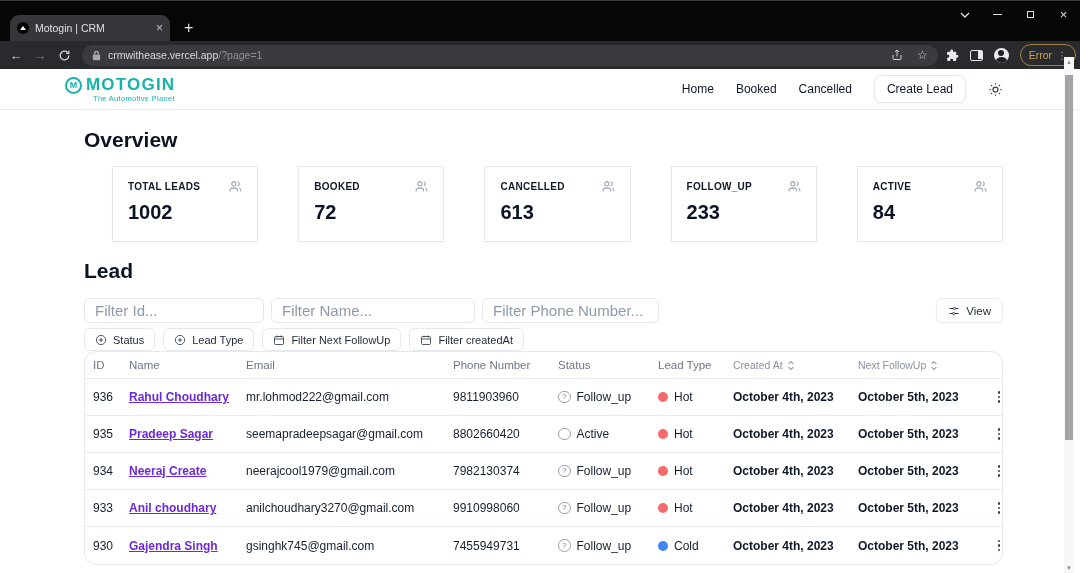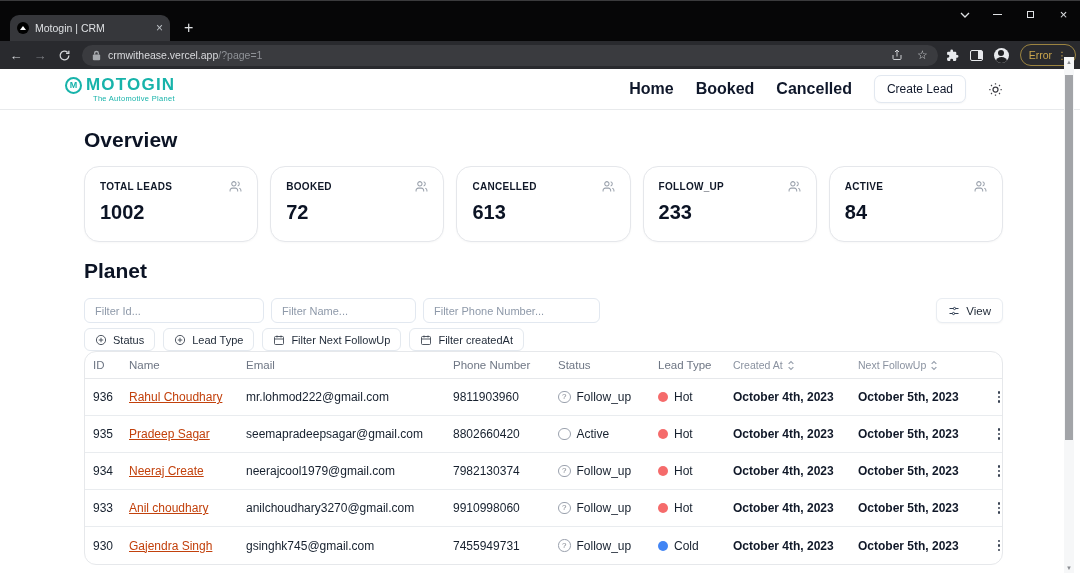--- a/index.html
+++ b/index.html
@@ -35,50 +35,50 @@
 .sidebar-ic { width:13px; height:11px; border:1.5px solid #e8eaed; border-radius:2px; position:relative; flex:none; }
 .sidebar-ic::after { content:""; position:absolute; right:0; top:0; width:4px; height:8px; background:#e8eaed; }
 
 .site-header { height:41px; border-bottom:1px solid #e8eaec; display:flex; align-items:center; padding:0 77px 0 65px; background:#fff; }
 .logo { display:flex; flex-direction:column; }
 .logo-row { display:flex; align-items:center; gap:4px; }
 .logo-mark { width:17px; height:17px; border:2px solid #17b3aa; border-radius:50%; color:#17b3aa; font-size:9px; font-weight:bold; display:flex; align-items:center; justify-content:center; }
 .logo-text { color:#17b3aa; font-size:17px; font-weight:bold; letter-spacing:1.2px; }
 .logo-sub { color:#17b3aa; font-size:7.5px; margin:-1px 12px 0 28px; letter-spacing:.3px; }
 .main-nav { margin-left:auto; display:flex; align-items:center; gap:22px; }
-.nav-link { font-size:16px; color:#0f172a; font-weight:700; }
+.nav-link { font-size:12px; color:#0f172a; font-weight:400; }
 .create-lead-btn { border:1px solid #e2e8f0; border-radius:7px; background:#fff; padding:6px 12px; font-size:12px; font-weight:500; color:#0f172a; box-shadow:0 1px 2px rgba(0,0,0,.04); font-family:"Liberation Sans",sans-serif; }
 .theme-toggle { display:flex; align-items:center; }
 
 .content { padding:0 77px 0 84px; }
 .h1 { font-size:21px; font-weight:bold; color:#0b1324; }
 .h1.overview { margin-top:18px; }
 .cards { display:flex; gap:12px; margin-top:14px; }
-.card { width:178px; height:76px; border:1px solid #e5e7eb; border-radius:15px; padding:13px 15px 0 15px; background:#fff; box-shadow:0 1px 2px rgba(0,0,0,.03); }
+.card { width:178px; height:76px; border:1px solid #e5e7eb; border-radius:0; padding:13px 15px 0 15px; background:#fff; box-shadow:0 1px 2px rgba(0,0,0,.03);margin-left:28px; }
 .card-top { display:flex; align-items:center; justify-content:space-between; }
 .card-label { font-size:10px; font-weight:bold; color:#101828; letter-spacing:.3px; }
 .card-value { font-size:20px; font-weight:bold; color:#0b1324; margin-top:8px; }
 .h1.leads { margin-top:17px; }
 .filter-row { display:flex; align-items:center; margin-top:15px; }
-.filter-input { height:25px; border:1px solid #e2e8f0; border-radius:6px; padding:0 10px; font-size:11px; color:#0f172a; background:#fff; outline:none; font-family:"Liberation Sans",sans-serif; }
+.filter-input { height:25px; border:1px solid #e2e8f0; border-radius:6px; padding:0 10px; font-size:15px; color:#0f172a; background:#fff; outline:none; font-family:"Liberation Sans",sans-serif; }
 .filter-input::placeholder { color:#8e99a9; }
-.fi-id { width:180px; } .fi-name { width:145px; margin-left:7px; } .fi-phone { width:177px; margin-left:7px; }
+.fi-id { width:180px; } .fi-name { width:204px; margin-left:7px; } .fi-phone { width:177px; margin-left:7px; }
 .view-btn { margin-left:auto; height:25px; border:1px solid #e9edf2; border-radius:6px; background:#fff; display:flex; align-items:center; gap:6px; padding:0 11px; font-size:11.5px; color:#1f2937; box-shadow:0 1px 2px rgba(0,0,0,.04); font-family:"Liberation Sans",sans-serif; }
 .chip-row { display:flex; align-items:center; gap:8px; margin-top:5px; }
 .chip { height:23px; border:1px solid #e4e9ef; border-radius:6px; background:#fff; display:flex; align-items:center; gap:6px; padding:0 10px; font-size:11px; font-weight:500; color:#1f2937; font-family:"Liberation Sans",sans-serif; }
 
 .table-wrap { margin-top:0; border:1px solid #e6e8eb; border-radius:12px; overflow:hidden; background:#fff; }
 .trow { display:grid; grid-template-columns:36px 117px 207px 105px 100px 75px 125px 125px 48px; align-items:center; }
 .thead { height:27px; border-bottom:1px solid #e6e8eb; }
 .th { font-size:11.5px; color:#6e7684; padding-left:8px; display:flex; align-items:center; gap:4px; }
 .th.sortable { font-size:10.5px; color:#8a92a0; }
 .tbody .trow { height:37px; border-bottom:1px solid #e9ecef; }
 .tbody .trow:last-child { border-bottom:none; }
 .td { font-size:12px; color:#16202e; padding-left:8px; display:flex; align-items:center; gap:6px; overflow:hidden; white-space:nowrap; }
-.td.name a { color:#c2410c; font-weight:normal; text-decoration:underline; }
+.td.name a { color:#6d28d9; font-weight:bold; text-decoration:underline; }
 .td.date { font-weight:bold; color:#101828; }
 .circle-question, .circle-plain { width:12.5px; height:12.5px; border:1.1px solid #9aa1ad; border-radius:50%; flex:none; display:flex; align-items:center; justify-content:center; color:#7d828c; font-size:8px; line-height:1; }
 .circle-question::after { content:"?"; }
 .dot { width:10px; height:10px; border-radius:50%; flex:none; }
 .actions { justify-content:center; padding-left:0; }
 .vdots { display:flex; flex-direction:column; gap:2px; align-items:center; }
 .vdots i { width:2.5px; height:2.5px; border-radius:50%; background:#374151; }
 
 .scrollbar { position:absolute; top:57px; right:6px; width:10px; height:516px; background:#f6f7f8; }
 .scrollbar .thumb { position:absolute; top:18px; left:1px; width:8px; height:365px; background:#a2a4a8; }
@@ -228,21 +228,21 @@
             <path d="M16 21v-2a4 4 0 0 0-4-4H6a4 4 0 0 0-4 4v2"></path>
             <circle cx="9" cy="7" r="4"></circle>
             <path d="M22 21v-2a4 4 0 0 0-3-3.87"></path>
             <path d="M16 3.13a4 4 0 0 1 0 7.75"></path>
           </svg>
         </div>
       <div class="card-value">84</div>
     </div>
   </div>
 
-  <div class="h1 leads">Planet</div>
+  <div class="h1 leads">Lead</div>
 
   <div class="filter-row">
     <input class="filter-input fi-id" placeholder="Filter Id..." style="">
     <input class="filter-input fi-name" placeholder="Filter Name..." style="">
     <input class="filter-input fi-phone" placeholder="Filter Phone Number..." style="">
     <button class="view-btn">
       <svg class="ic" width="12" height="12" viewBox="0 0 24 24" fill="none" stroke="#334155" stroke-width="2">
           <path d="M3 7h8M15 7h6M3 17h6M13 17h8"></path>
           <circle cx="13" cy="7" r="2.2"></circle>
           <circle cx="11" cy="17" r="2.2"></circle>

